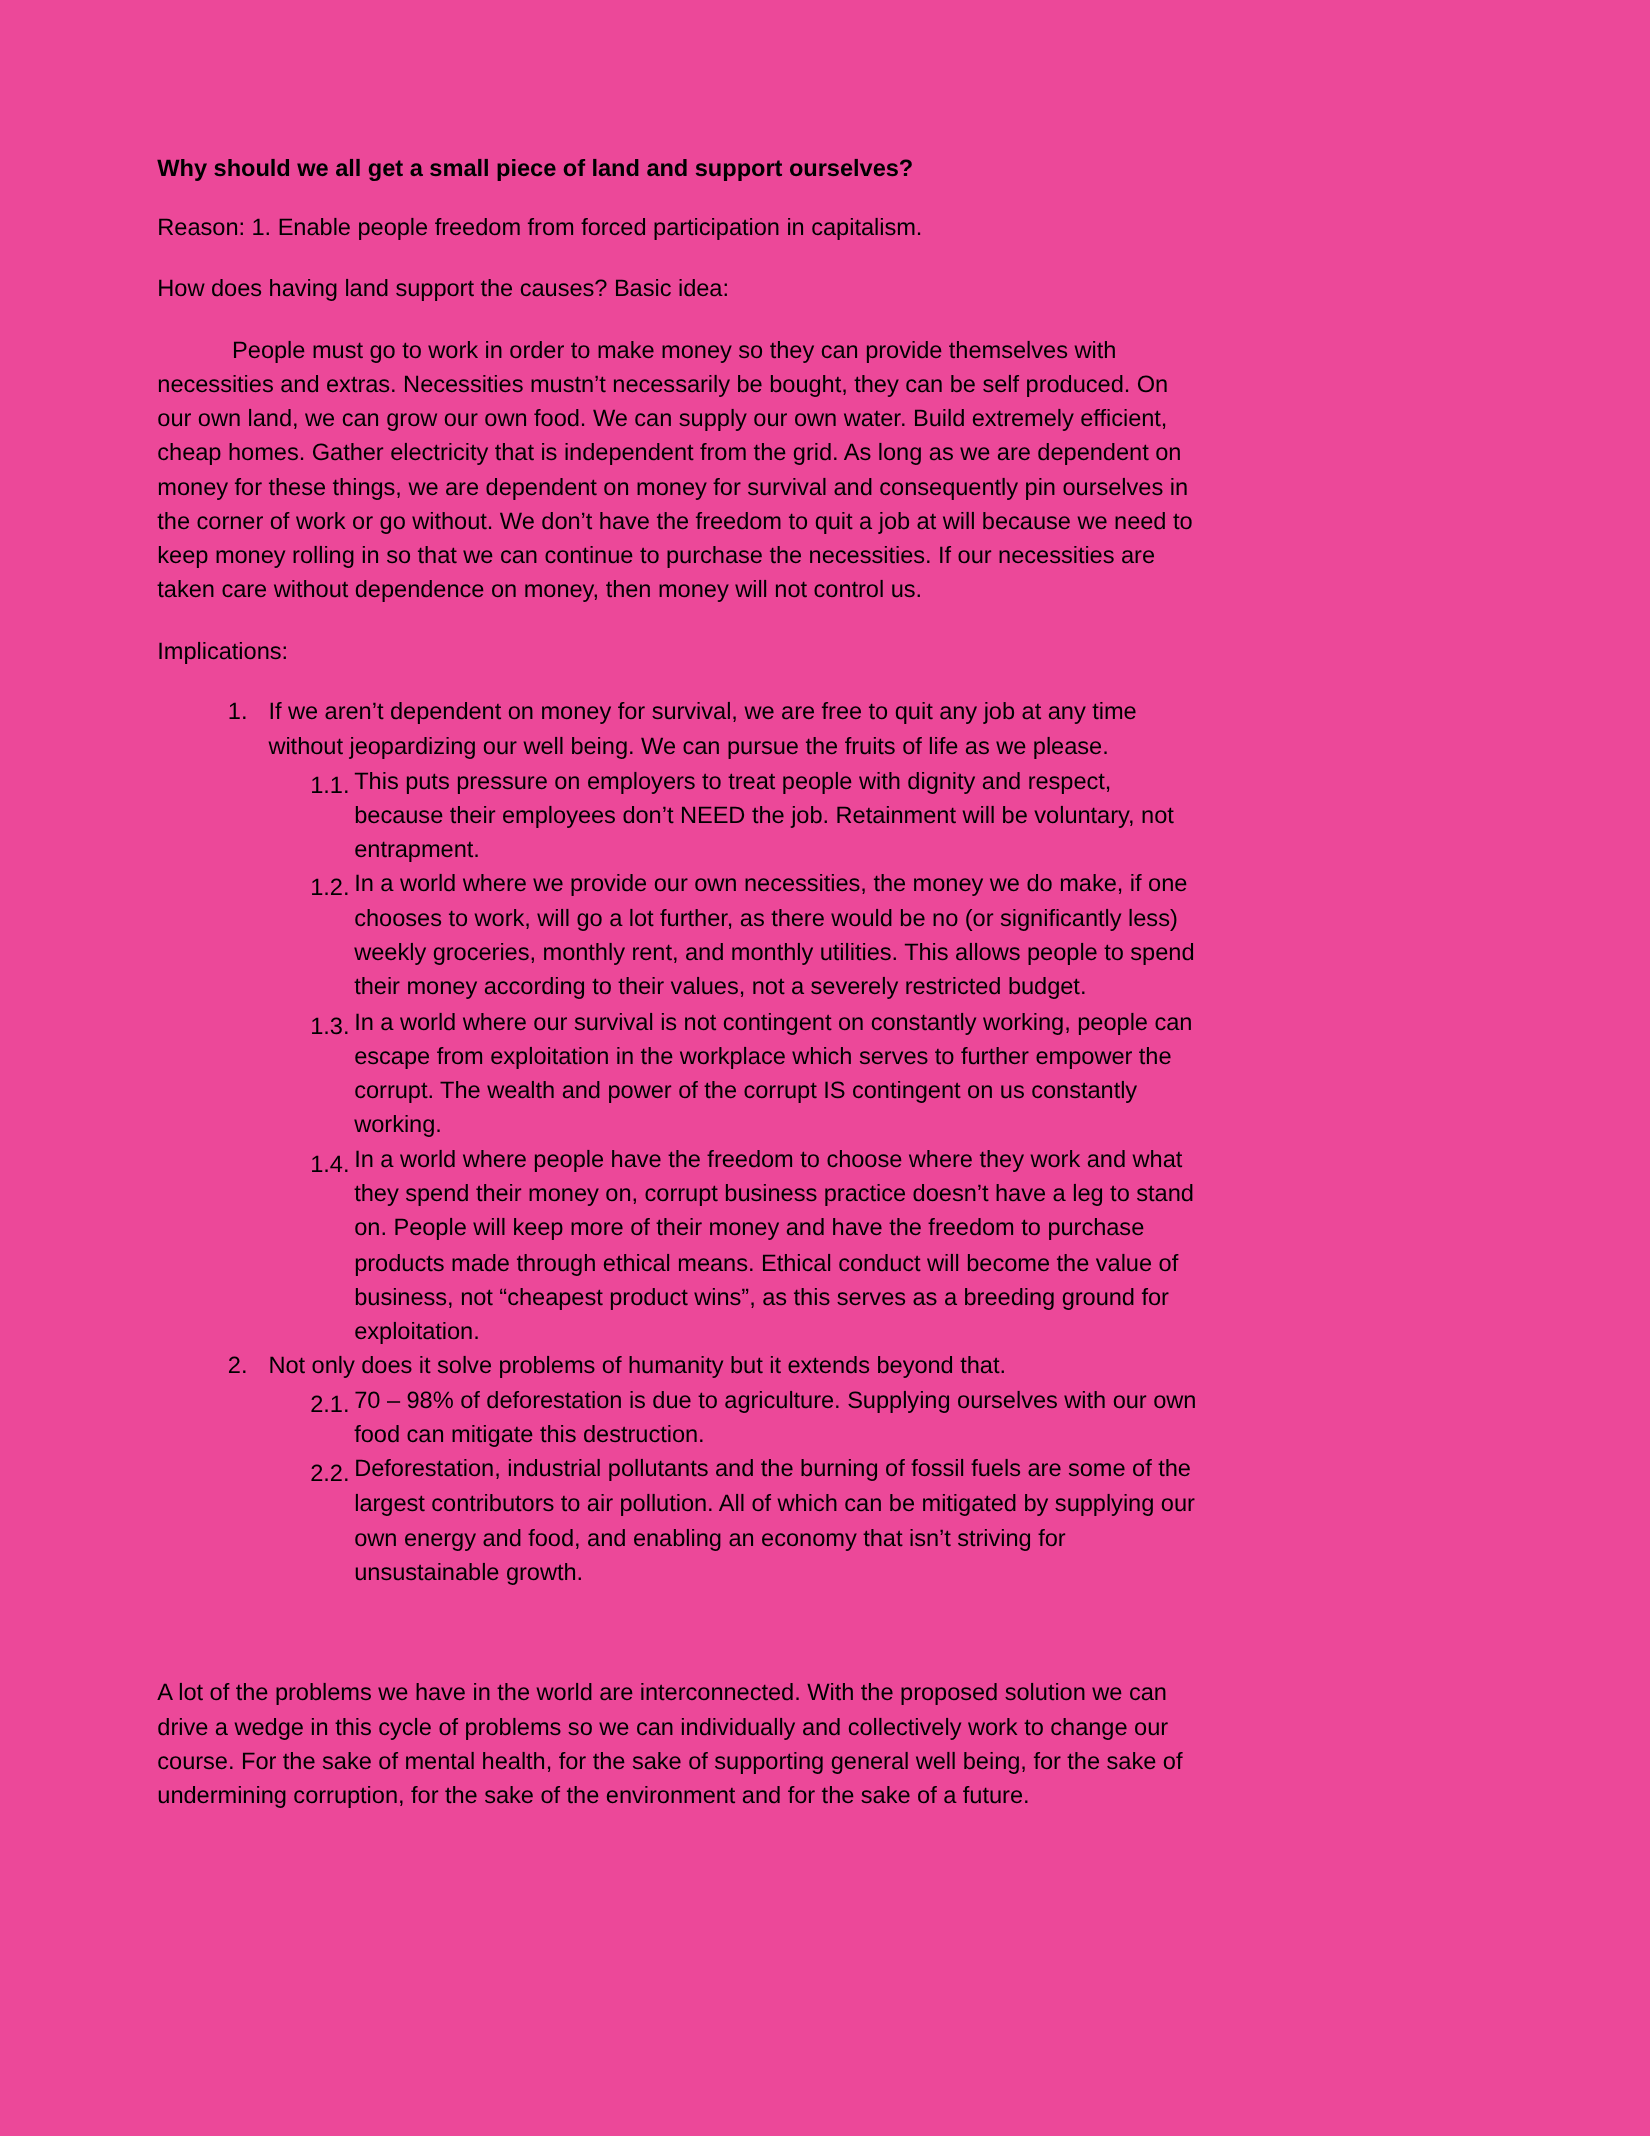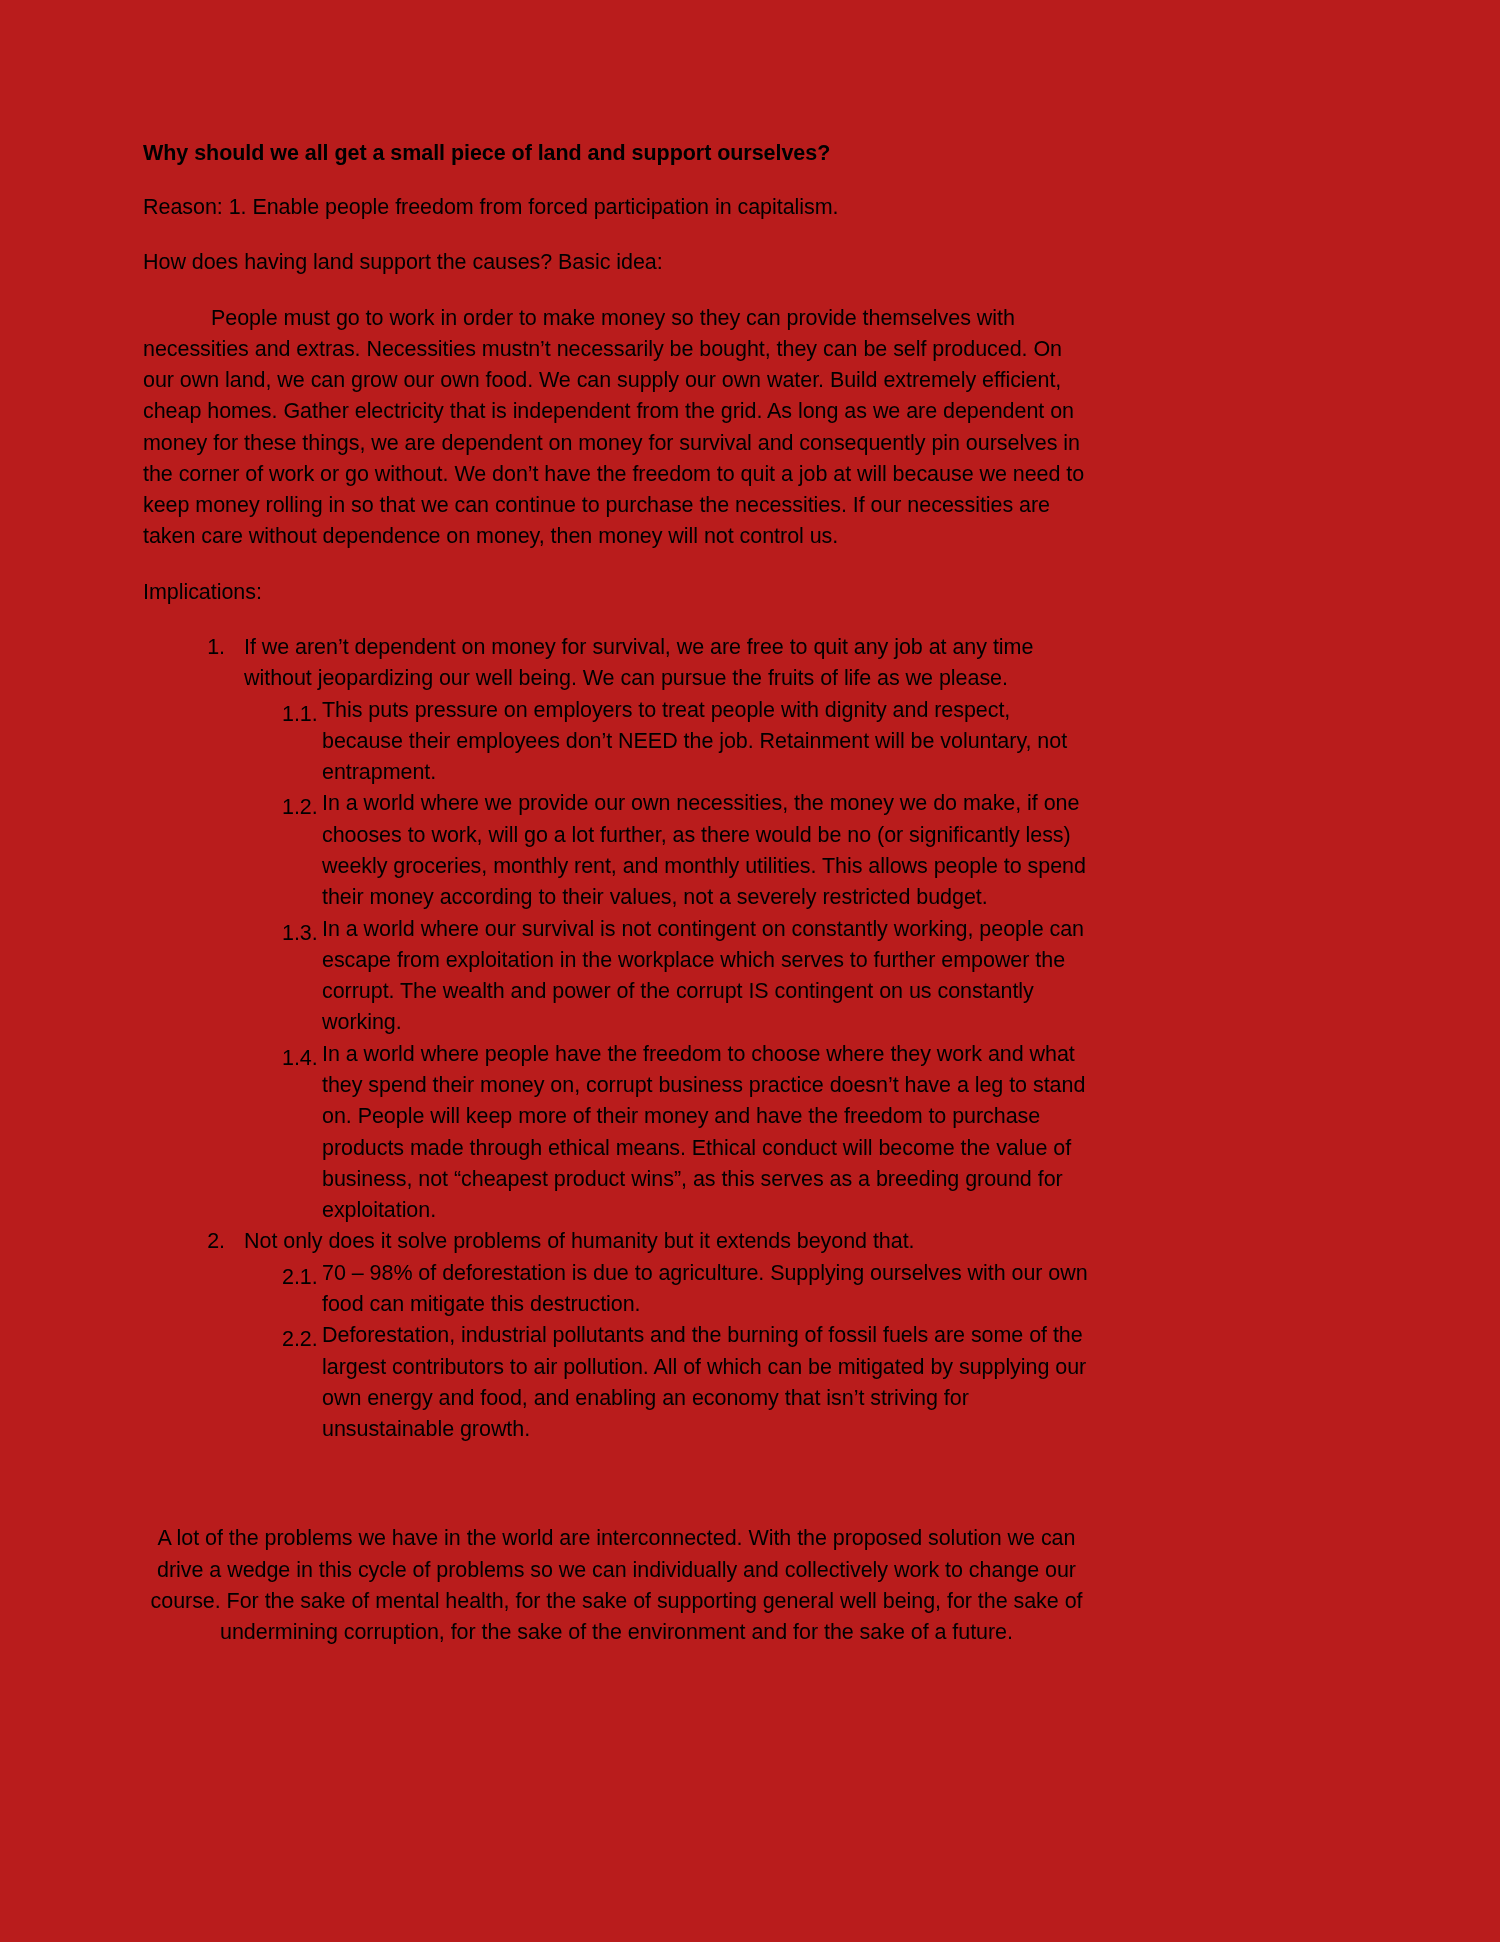--- a/index.html
+++ b/index.html
@@ -11,21 +11,21 @@
     width: 1500px;
     min-height: 1942px;
     font-family: "Liberation Sans", sans-serif;
     color: #000000;
     -webkit-font-smoothing: antialiased;
   }
   .page {
     position: relative;
     width: 1500px;
     min-height: 1942px;
-    background: #b91c1c;
+    background: #ec4899;
     box-sizing: border-box;
     padding: 140px 410px 100px 143px;
   }
   .doc-body {
     font-size: 21.5px;
     line-height: 1.455;
     letter-spacing: -0.05px;
   }
   .heading {
     font-weight: bold;
@@ -76,21 +76,20 @@
     left: 0;
     top: 4px;
     width: 38px;
     text-align: left;
   }
   .li-text {
     display: block;
   }
   .closing {
     margin-top: 78px;
-    text-align: center;
   }
   .closing p {
     margin: 0;
   }
 </style>
 </head>
 <body>
 
 <div class="page">
   <div class="doc-body">

